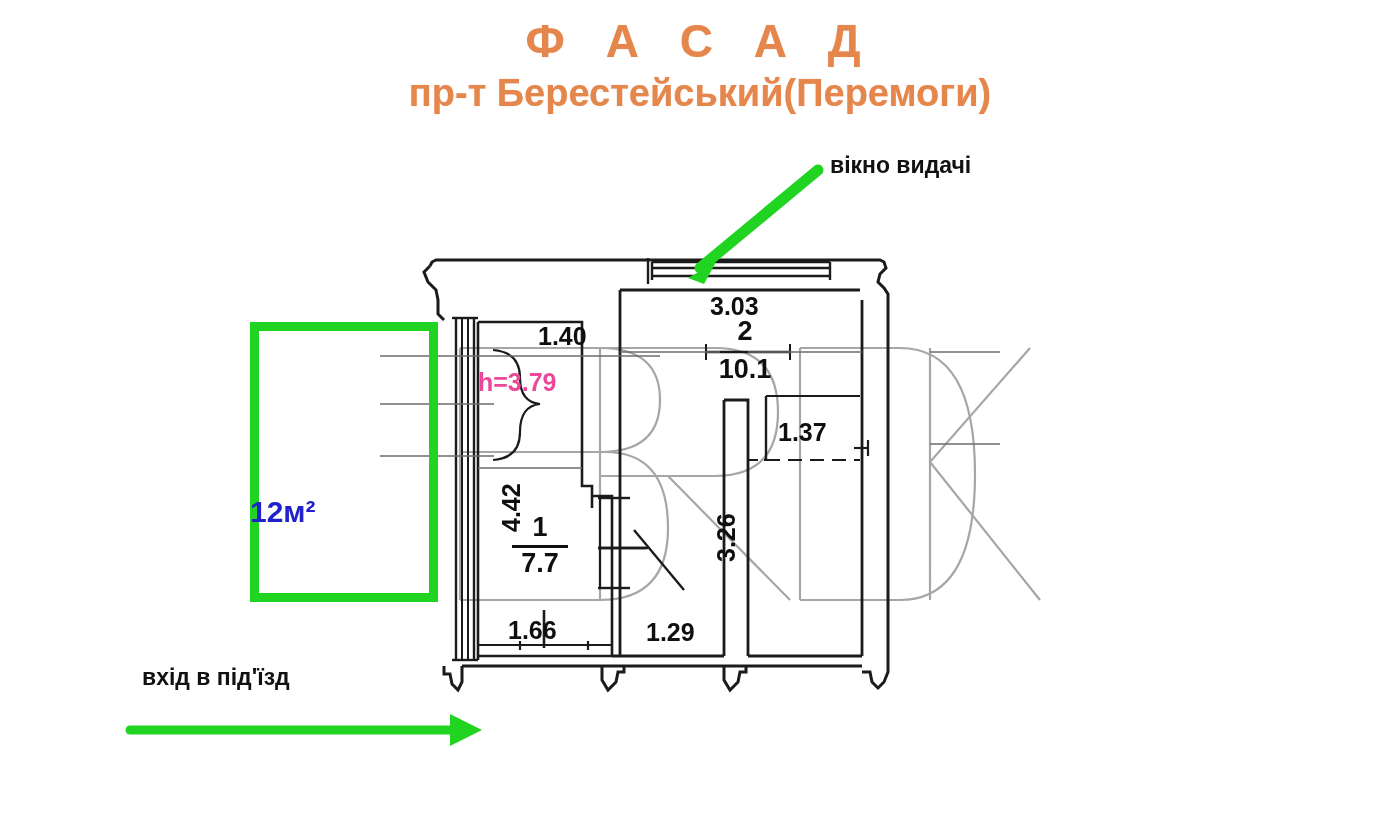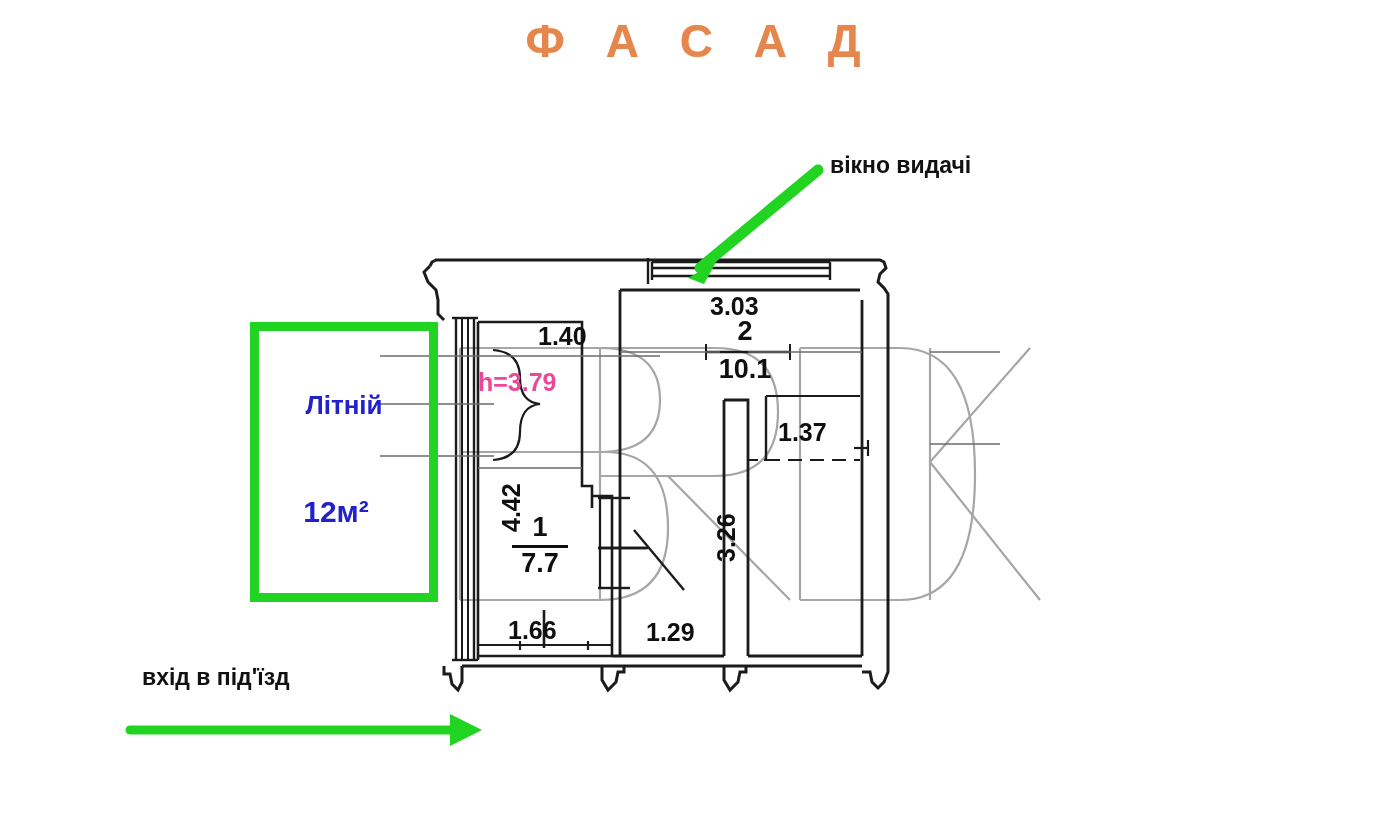--- a/index.html
+++ b/index.html
@@ -75,21 +75,20 @@
     font-size: 26px;
     font-weight: bold;
     line-height: 1.18;
     pointer-events: none;
   }
   #green-box-area {
     position: absolute;
     left: 250px;
     top: 495px;
     width: 172px;
-    text-align: center;
     color: #2222cc;
     font-size: 30px;
     font-weight: bold;
     pointer-events: none;
   }
 
   
   .dim {
     position: absolute;
     font-size: 25px;
@@ -143,20 +142,21 @@
   }
   #watermark-layer { opacity: 1; }
 </style>
 </head>
 <body>
 
 <div id="stage">
 
   <div id="title-block">
     <div id="title-main">Ф А С А Д</div>
+    <div id="title-sub">пр-т Берестейський(Перемоги)</div>
   </div>
 
   <svg class="layer" id="watermark-layer" viewBox="0 0 1400 840">
     <g stroke="#a6a6a6" stroke-width="2.2" fill="none" stroke-linejoin="miter" stroke-linecap="butt">
 
       <path d="M460 348 L460 600 M460 348 L600 348 Q660 348 660 400 Q660 452 600 452 L460 452 M460 452 L605 452 Q668 452 668 528 Q668 600 600 600 L460 600"></path>
 
       <path d="M600 348 L600 600 M600 348 L715 348 Q778 348 778 412 Q778 476 715 476 L600 476 M668 476 L790 600"></path>
 
       <path d="M800 348 L800 600 M800 348 L900 348 Q975 348 975 474 Q975 600 900 600 L800 600"></path>
@@ -265,21 +265,20 @@
     </g>
 
     <g>
       <path d="M130 730 L458 730" stroke="#22d422" stroke-width="9" stroke-linecap="round" fill="none"></path>
       <path d="M482 730 L450 714 L450 746 Z" fill="#22d422"></path>
     </g>
   </svg>
 
   <div id="green-box"></div>
   <div id="green-box-text">
-    <div>Літній</div>
   </div>
   <div id="green-box-area">12м²</div>
 
   <div class="anno-label" id="anno-window-label">вікно видачі</div>
   <div class="anno-label" id="anno-entrance-label">вхід в під'їзд</div>
 
   <div class="dim" style="left:498px; top:322px;margin-left:40px;">1.40</div>
 
   <div class="dim" style="left:710px; top:292px;">3.03</div>
 

